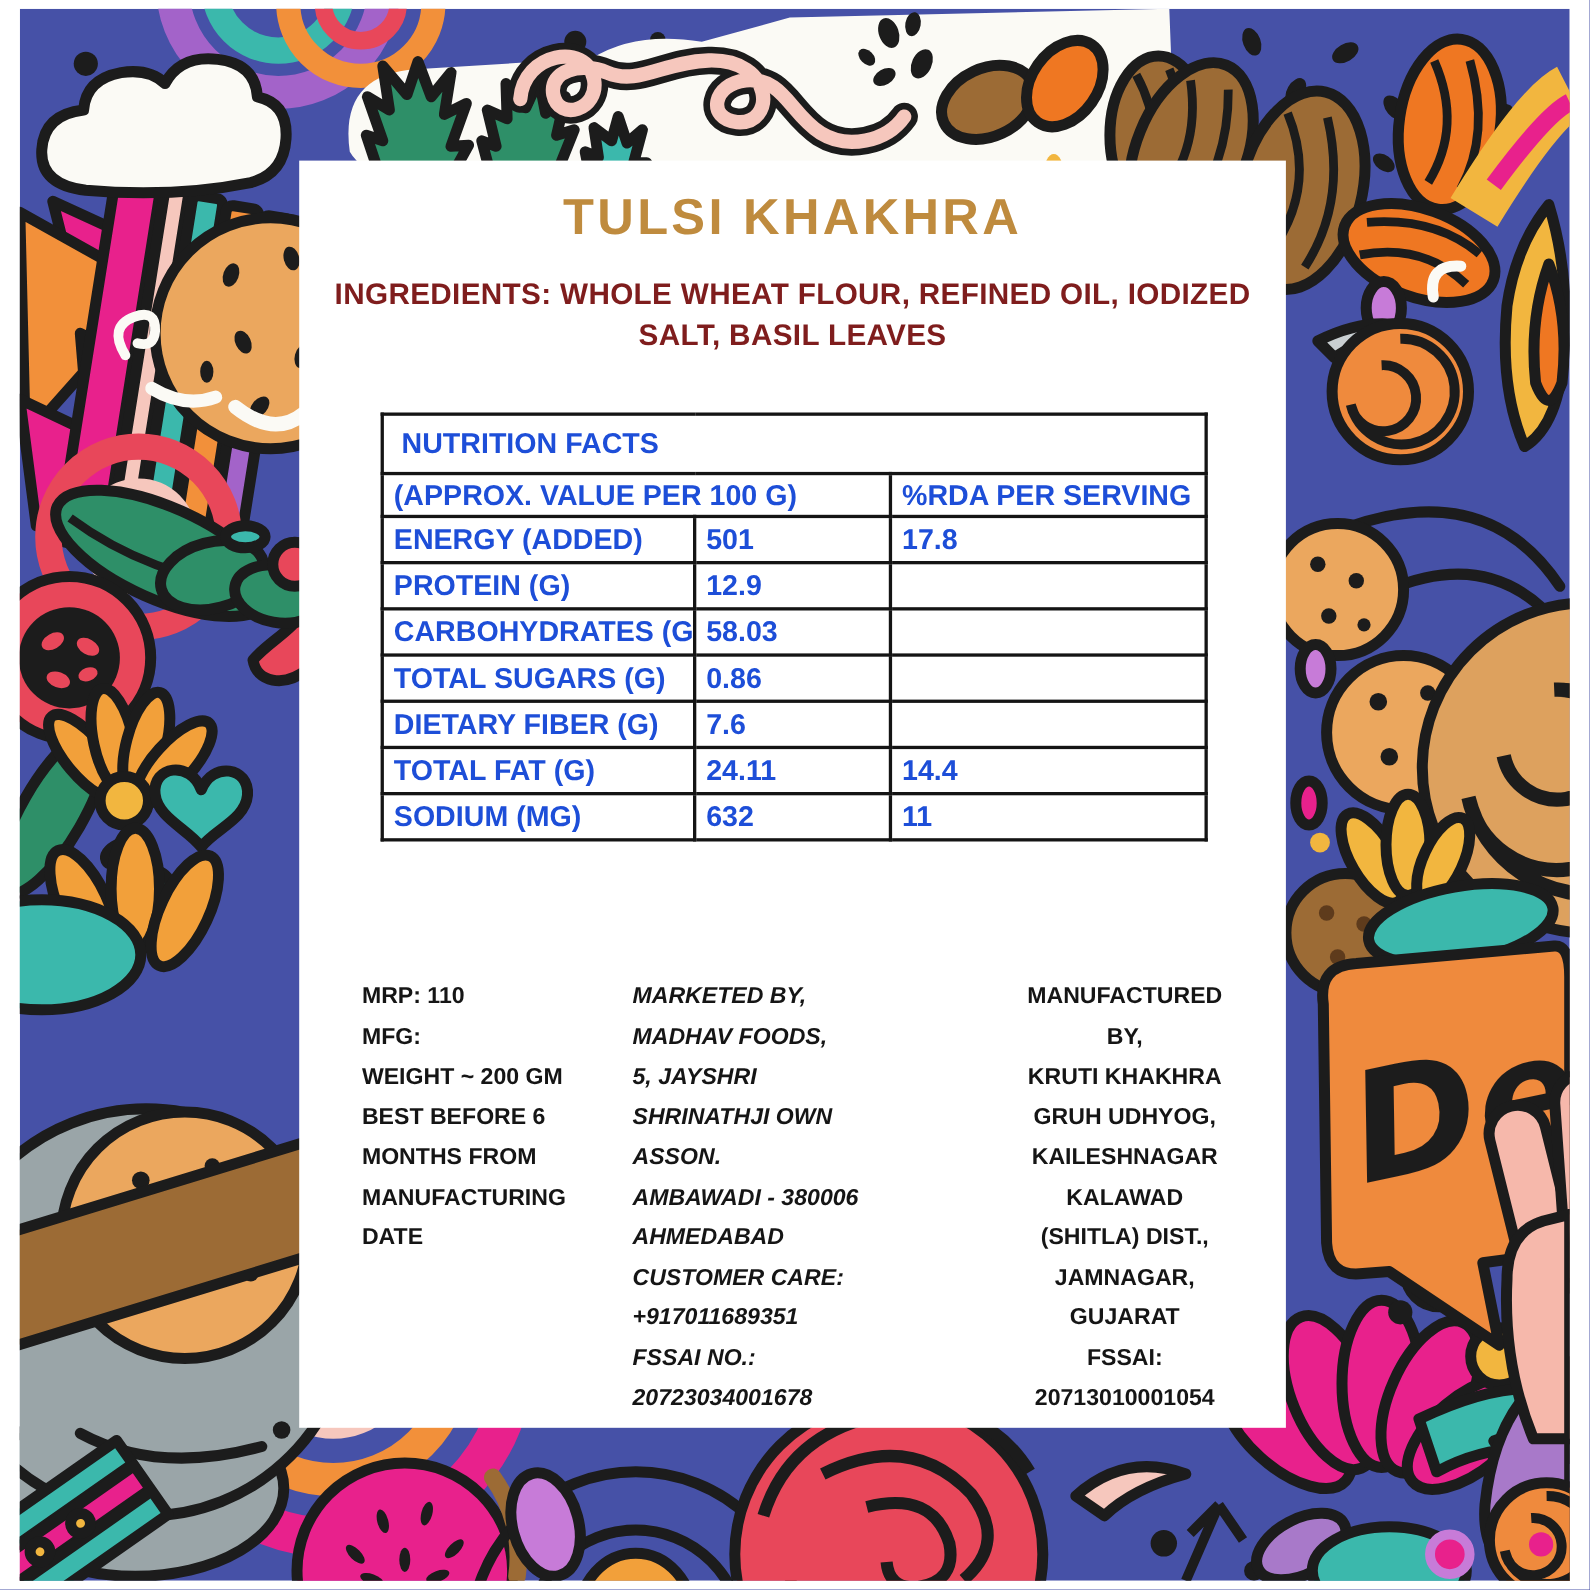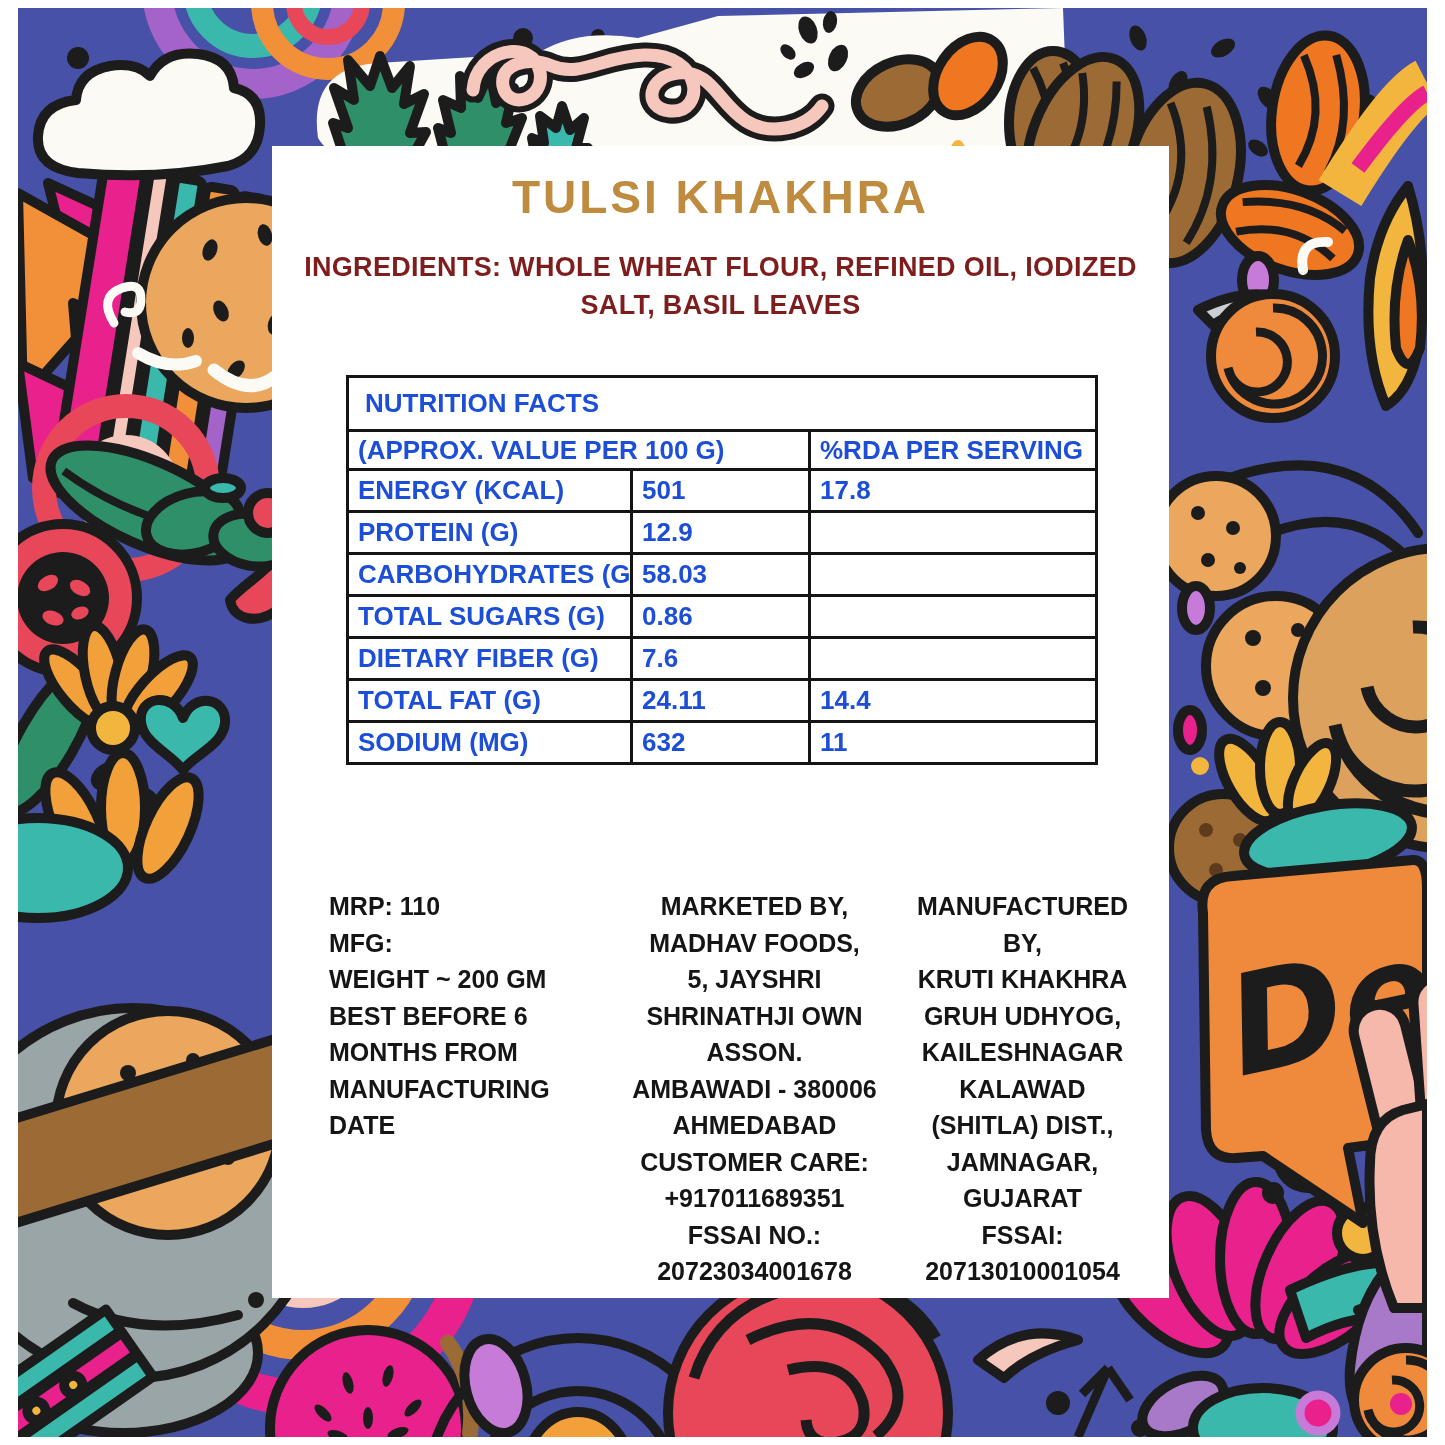--- a/index.html
+++ b/index.html
@@ -31,25 +31,25 @@
     border-collapse:collapse;table-layout:fixed;
   }
   table.nutrition td{
     border:3px solid #141414;font-weight:bold;font-size:26px;color:#1d4ed8;
     padding:0 4px 0 9px;vertical-align:middle;overflow:hidden;white-space:nowrap;
   }
   tr.hdr td{height:51px;padding-left:16px;}
   tr.sub td{height:36px;}
   tr.row td{height:39px;}
   .col{
-    position:absolute;top:742px;font-size:25px;font-weight:bold;color:#151515;
+    position:absolute;top:742px;font-size:21px;font-weight:bold;color:#151515;
     line-height:36.5px;white-space:pre-line;
   }
   .col.left{left:57px;width:255px;text-align:left;}
-  .col.center{left:315px;width:335px;text-align:center;}
+  .col.center{left:303px;width:335px;text-align:left;font-style:italic;}
   .col.right{left:633px;width:235px;text-align:center;}
 </style>
 </head>
 <body>
 
 <div class="art">
 <svg viewBox="0 0 1409 1429" xmlns="http://www.w3.org/2000/svg">
   <rect width="1409" height="1429" fill="#4651a7"></rect>
 
   <g fill="none" class="d">
@@ -394,21 +394,21 @@
       </colgroup>
     <tbody>
       <tr class="hdr">
         <td colspan="3">NUTRITION FACTS</td>
       </tr>
       <tr class="sub">
         <td colspan="2">(APPROX. VALUE PER 100 G)</td>
         <td>%RDA PER SERVING</td>
       </tr>
       <tr class="row">
-        <td>ENERGY (KCAL)</td>
+        <td>ENERGY (ADDED)</td>
         <td>501</td>
         <td>17.8</td>
       </tr>
       <tr class="row">
         <td>PROTEIN (G)</td>
         <td>12.9</td>
         <td></td>
       </tr>
       <tr class="row">
         <td>CARBOHYDRATES (G)</td>

